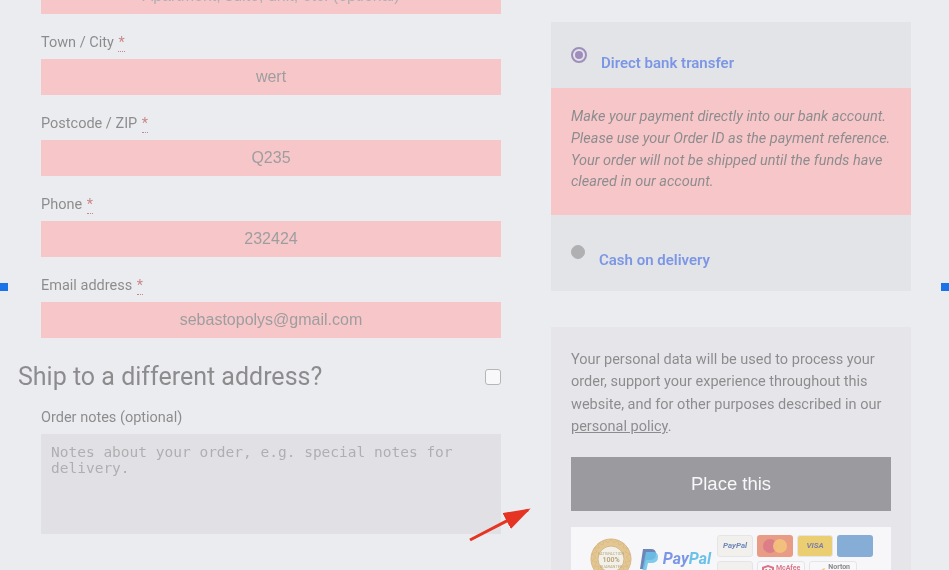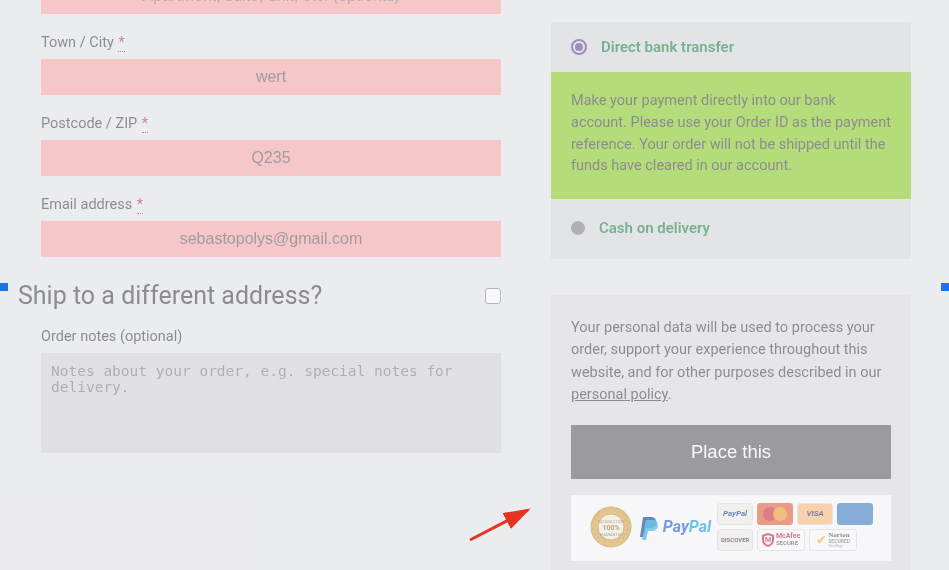--- a/index.html
+++ b/index.html
@@ -98,29 +98,31 @@
 }
 .radio-filled {
   width: 8px; height: 8px; border-radius: 50%; background: #5d3e8e;
 }
 .radio-empty {
   width: 14px; height: 14px; border-radius: 50%; background: #7d7d7d;
   border: 1px solid #7d7d7d;
 }
 .payment-label {
   font-size: 15px;
-  color: #15803d;
+  color: #1d4ed8;
   font-weight: 600;
+  margin-top: 16px;
 }
 .payment-desc {
   padding: 18px 20px 22px 20px;
   font-size: 14.5px;
   line-height: 1.5;
   color: #3b3b3b;
-  background: #84cc16;
+  background: #fca5a5;
+  font-style: italic;
 }
 .privacy-box {
   background: #dedfe2;
   padding: 22px 20px 18px 20px;
 }
 .privacy-text {
   font-size: 14.5px;
   line-height: 1.55;
   color: #3b3b3b;
 }
@@ -186,20 +188,24 @@
       <label class="field-label"><span>Town / City</span> <span class="req">*</span></label>
       <input type="text" class="text-input" value="wert" style="">
     </div>
 
 
     <div class="field-group">
       <label class="field-label"><span>Postcode / ZIP</span> <span class="req">*</span></label>
       <input type="text" class="text-input" value="Q235" style="">
     </div>
 
+    <div class="field-group">
+      <label class="field-label"><span>Phone</span> <span class="req">*</span></label>
+      <input type="text" class="text-input" value="232424" style="">
+    </div>
 
     <div class="field-group">
       <label class="field-label"><span>Email address</span> <span class="req">*</span></label>
       <input type="text" class="text-input" value="sebastopolys@gmail.com" style="">
     </div>
 
     <div class="ship-row">
       <span class="ship-heading">Ship to a different address?</span>
       <span class="ship-check"></span>
     </div>
@@ -254,40 +260,40 @@
           </svg>
           <span style="font-size:16px;font-weight:700;font-style:italic;"><span style="color:#1d4ed8;">Pay</span><span style="color:#009cde;">Pal</span></span>
         </span>
         <span style="display:flex;flex-direction:column;gap:4px;">
           <span style="display:flex;gap:4px;">
             <span class="badge-card" style="background:#f5f0e6;color:#003087;font-style:italic;border:1px solid #ddd;">PayPal</span>
             <span class="badge-card" style="background:#e2572b;position:relative;">
               <span style="position:absolute;left:6px;top:4px;width:14px;height:14px;border-radius:50%;background:#cc2131;"></span>
               <span style="position:absolute;left:16px;top:4px;width:14px;height:14px;border-radius:50%;background:#f79e1b;opacity:0.9;"></span>
             </span>
-            <span class="badge-card" style="background:#fdba74;color:#1a1f71;border:1px solid #ddd;font-style:italic;">VISA</span>
+            <span class="badge-card" style="background:#eab308;color:#1a1f71;border:1px solid #ddd;font-style:italic;">VISA</span>
             <span class="badge-card" style="background:#2e77bc;"></span>
           </span>
           <span style="display:flex;gap:4px;">
             <span class="badge-card" style="background:#f3f0ea;color:#333;font-size:6px;border:1px solid #ddd;">DISCOVER</span>
             <span class="badge-card" style="background:#fff;border:1px solid #ddd;width:48px;display:flex;align-items:center;gap:2px;padding:0 2px;">
               <svg width="12" height="14" viewBox="0 0 12 14">
                   <path d="M6 0 L12 2 V7 Q12 12 6 14 Q0 12 0 7 V2 Z" fill="#c8102e"></path>
                   <path d="M6 2 L10 3.5 V7 Q10 10.5 6 12 Q2 10.5 2 7 V3.5 Z" fill="#fff"></path>
                   <text x="6" y="9" text-anchor="middle" font-size="7" font-weight="700" fill="#c8102e">M</text>
                 </svg>
               <span style="display:flex;flex-direction:column;line-height:1;justify-content:flex-end;">
                   <span style="font-size:7px;color:#c8102e;font-weight:700;">McAfee</span>
                   <span style="font-size:6px;color:#555;">SECURE</span>
                 </span>
             </span>
             <span class="badge-card" style="background:#fff;border:1px solid #ddd;width:48px;display:flex;align-items:center;gap:2px;padding:0 2px;">
               <span style="color:#f3b229;font-size:12px;">✔</span>
               <span style="display:flex;flex-direction:column;line-height:1;">
-                  <span style="font-size:7px;color:#333;font-weight:700;font-family:Liberation Serif, serif;">Norton</span>
+                  <span style="font-size:7px;color:#333;font-weight:700;">Norton</span>
                   <span style="font-size:5px;color:#777;">SECURED</span>
                   <span style="font-size:4px;color:#aaa;">VeriSign</span>
                 </span>
             </span>
           </span>
         </span>
       </div>
 
     </div>
   </div>

